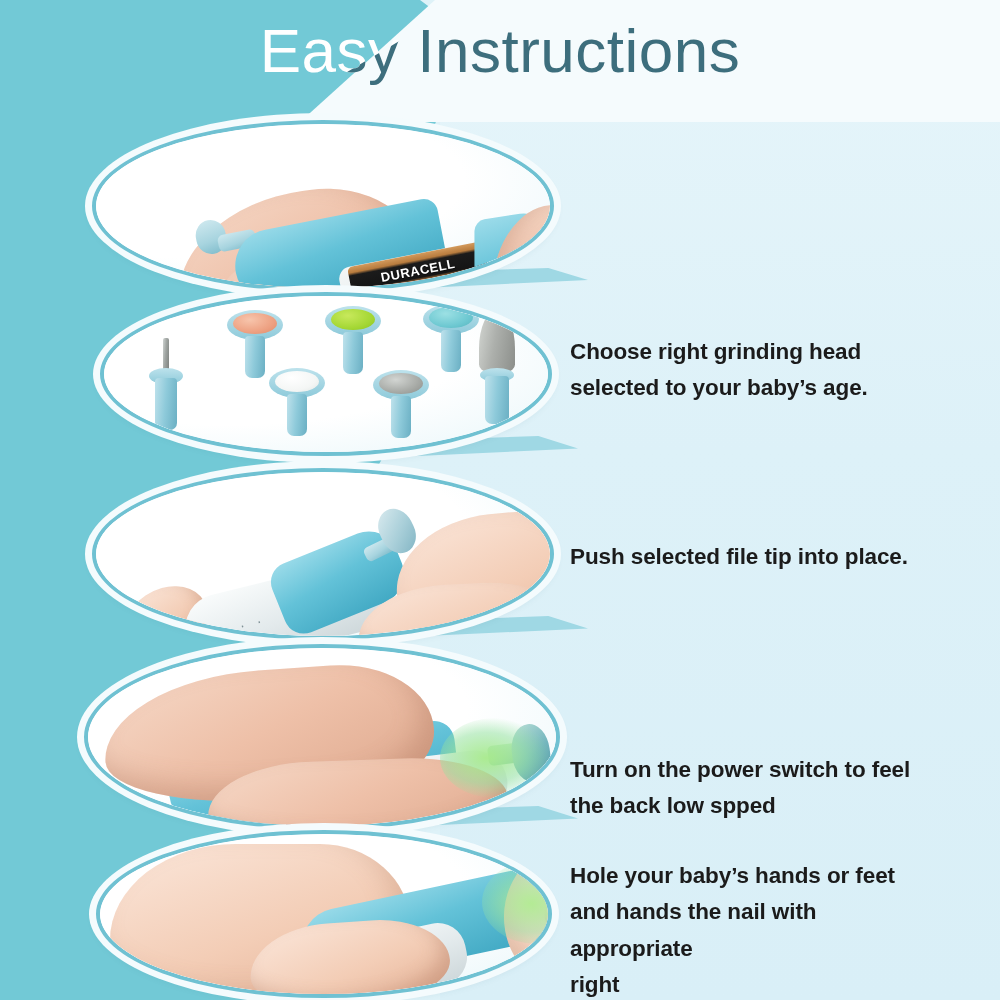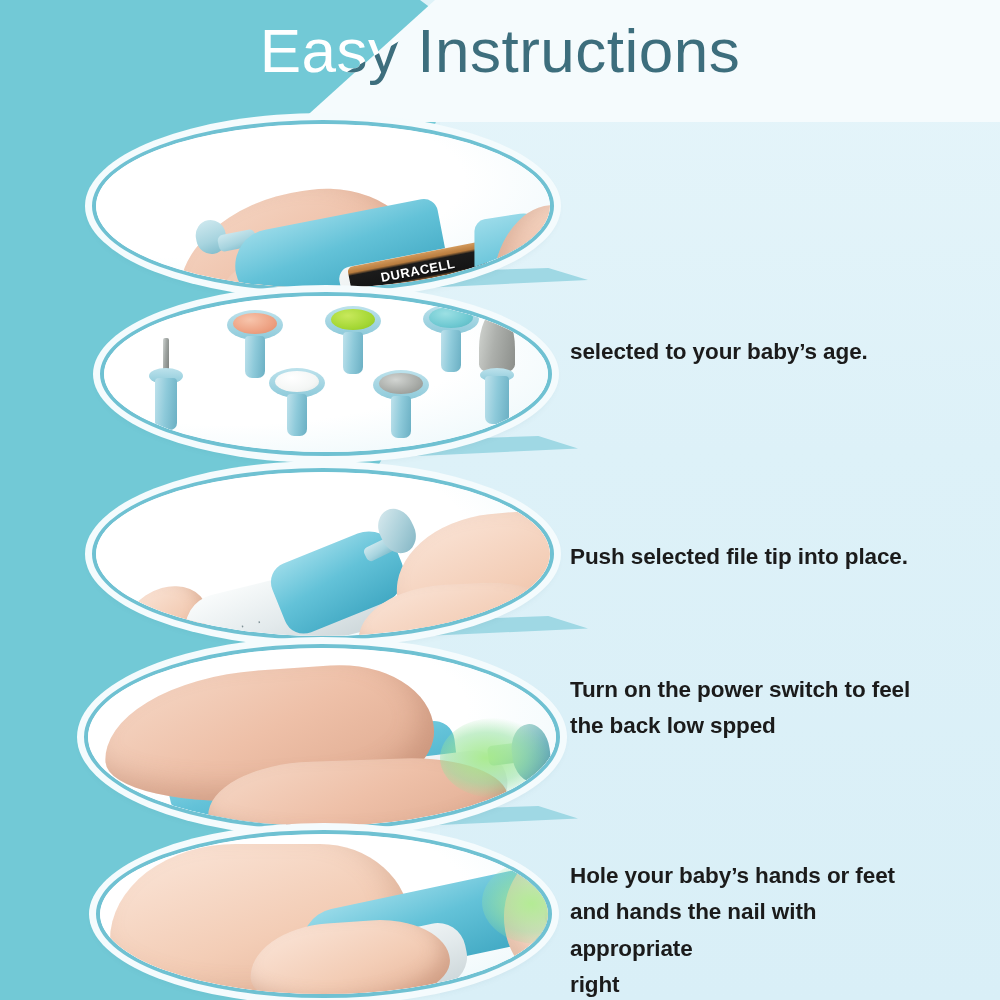--- a/index.html
+++ b/index.html
@@ -430,20 +430,21 @@
 
       <div class="head" style="left:368px; top:14px; width:50px; height:118px;">
         <div class="cone" style="top:0;"></div>
         <div class="rim" style="top:58px; width:34px; height:14px;"></div>
         <div class="stem" style="top:66px; width:24px; height:48px;"></div>
       </div>
 
     </div>
   </div>
   <div class="step-text" style="top:334px;">
+    <div>Choose right grinding head</div>
     <div>selected to your baby’s age.</div>
   </div>
 
   <div class="ribbon" style="left:248px; top:436px; width:330px; height:26px;
        clip-path: polygon(0 40%, 88% 0, 100% 48%, 12% 100%);"></div>
 
   <div class="oval" style="left:92px; top:468px; width:462px; height:172px;">
     <div class="oval-inner">
       <div class="art skin-lt p3-thumb"></div>
       <div class="art dev-grey p3-body-g"></div>
@@ -467,21 +468,21 @@
       <div class="art dev-blue p4-body-b"></div>
       <div class="art dev-grey p4-body-g"></div>
       <div class="art p4-glow"></div>
       <div class="art p4-tipstem"></div>
       <div class="art p4-tipcap"></div>
       <div class="art skin p4-hand"></div>
       <div class="art skin p4-hand2"></div>
       <div class="art p4-pixel"></div>
     </div>
   </div>
-  <div class="step-text" style="top:672px;">
+  <div class="step-text" style="top:752px;">
     <div>Turn on the power switch to feel</div>
     <div>the back low spped</div>
   </div>
 
   <div class="ribbon" style="left:248px; top:806px; width:330px; height:26px;
        clip-path: polygon(0 40%, 88% 0, 100% 48%, 12% 100%);"></div>
 
   <div class="oval" style="left:96px; top:830px; width:456px; height:168px;">
     <div class="oval-inner">
       <div class="art skin-lt p5-arm"></div>

